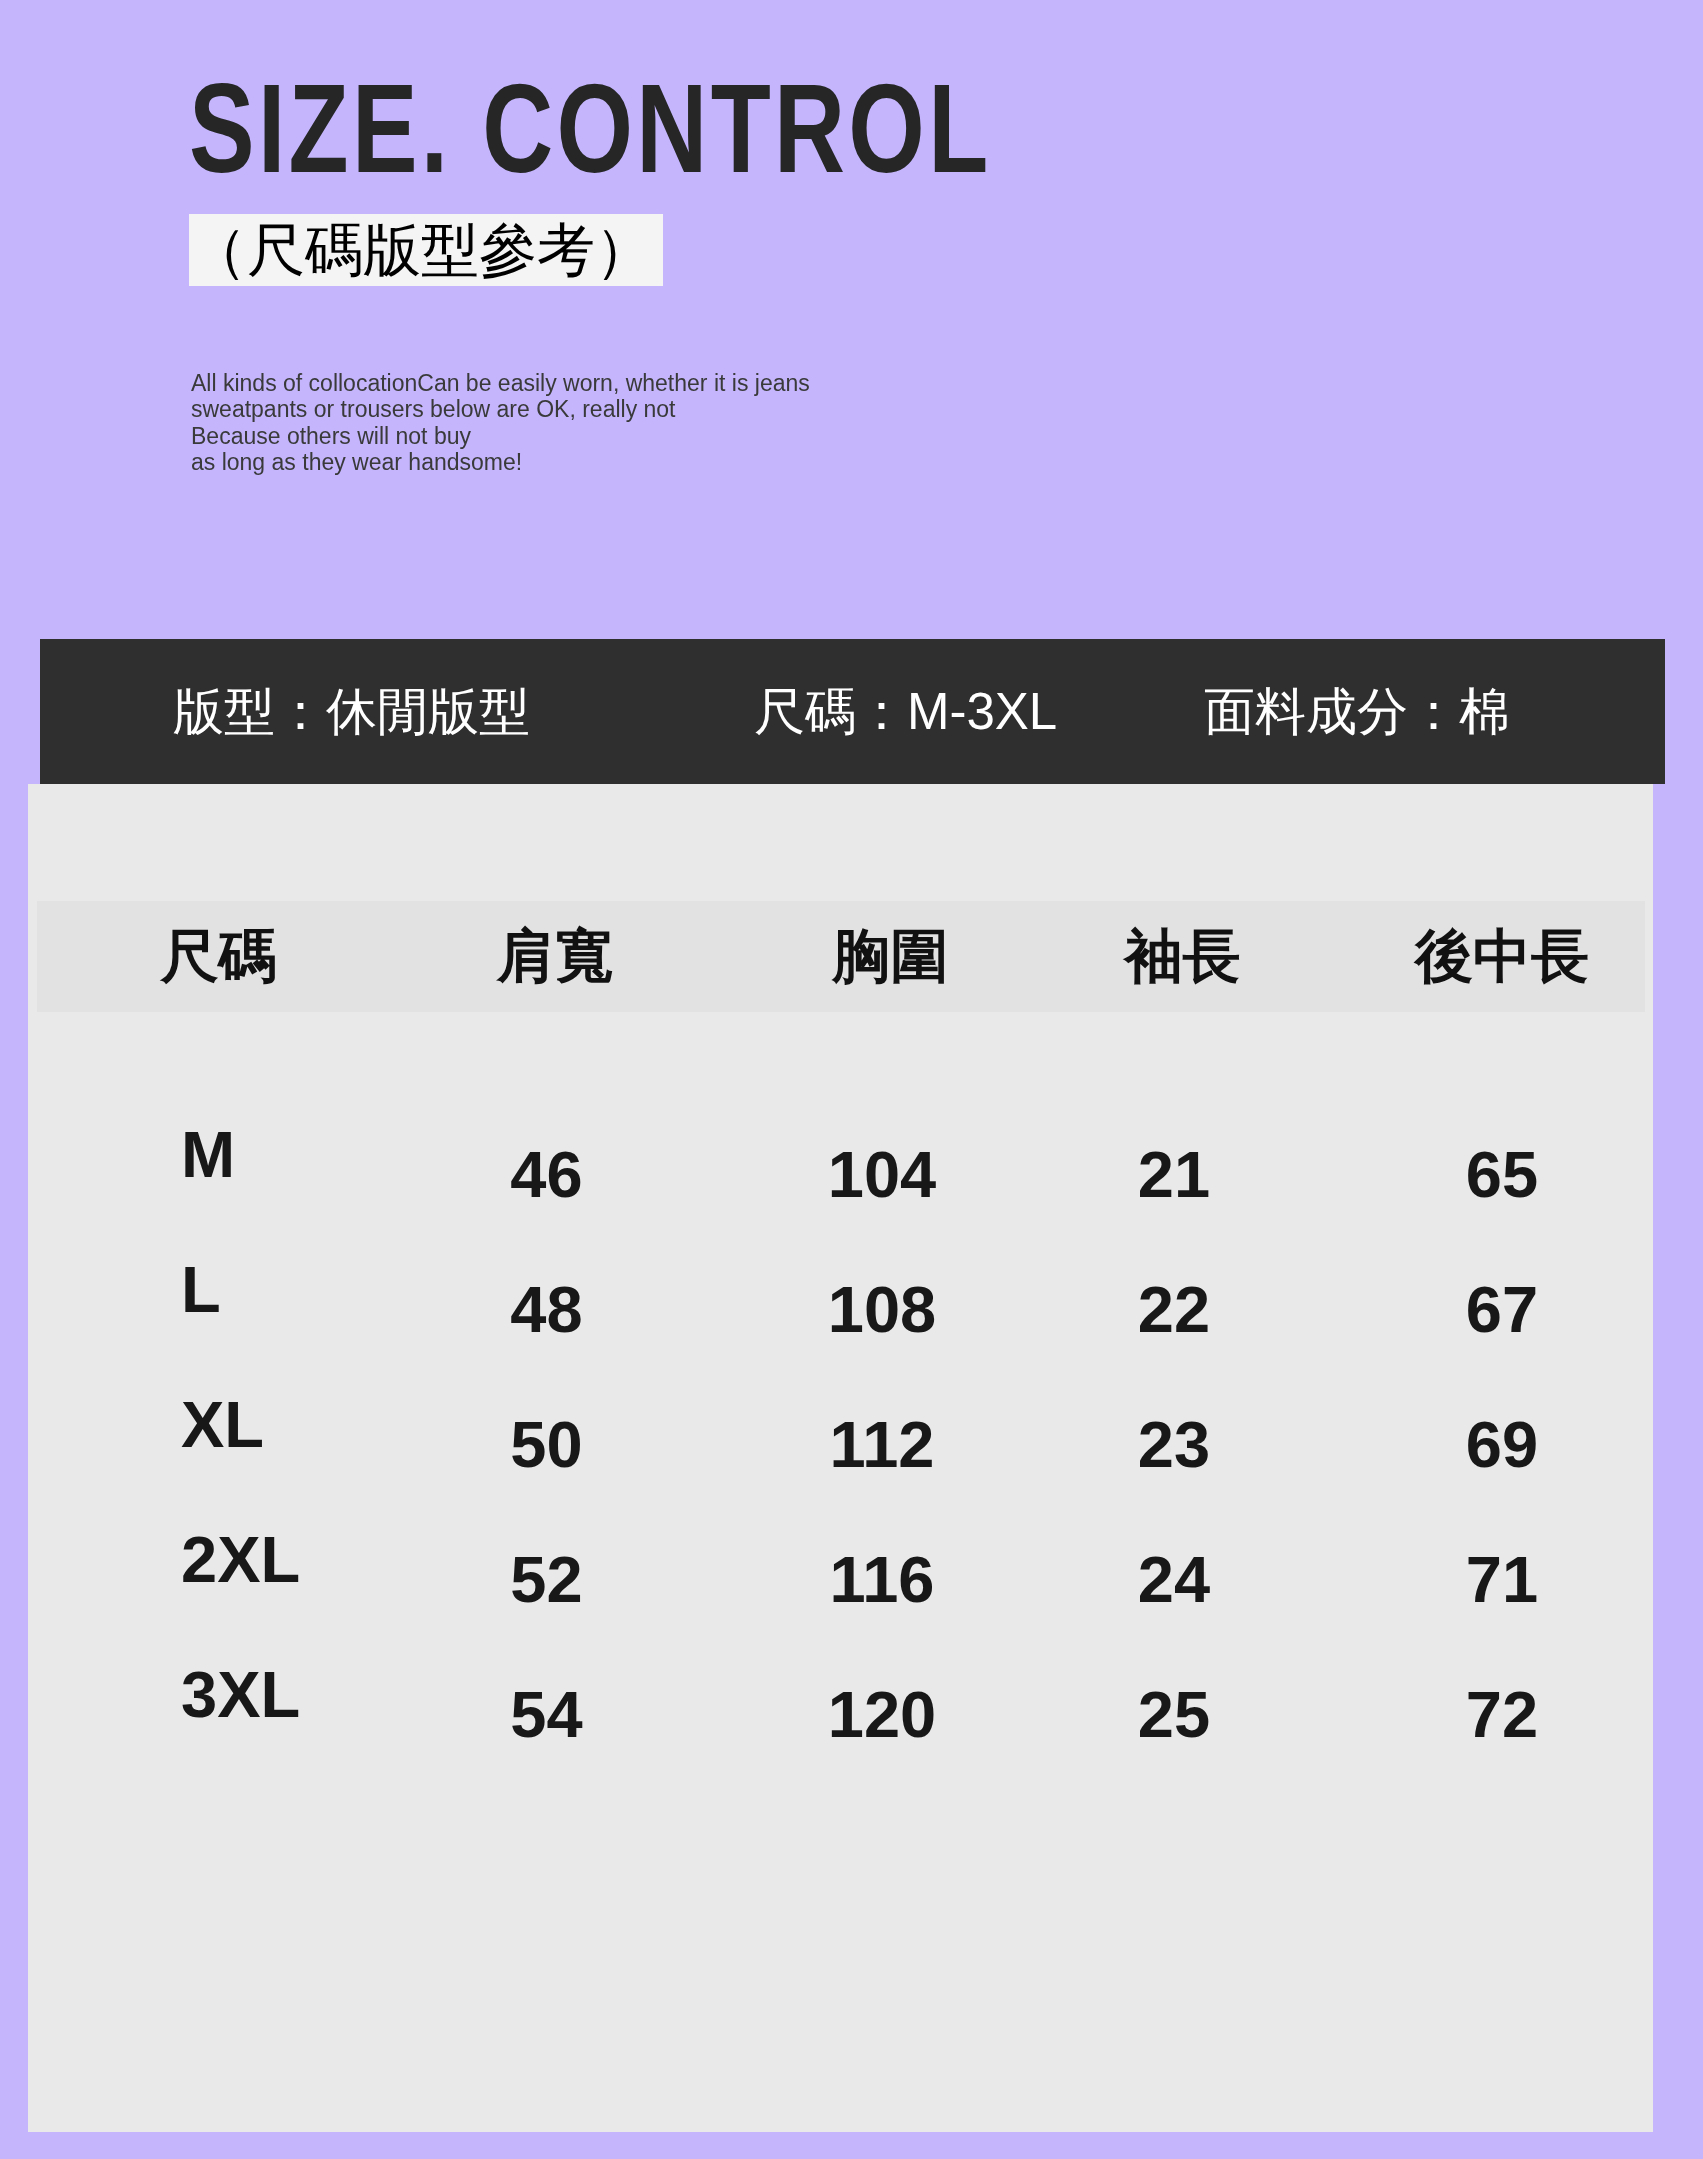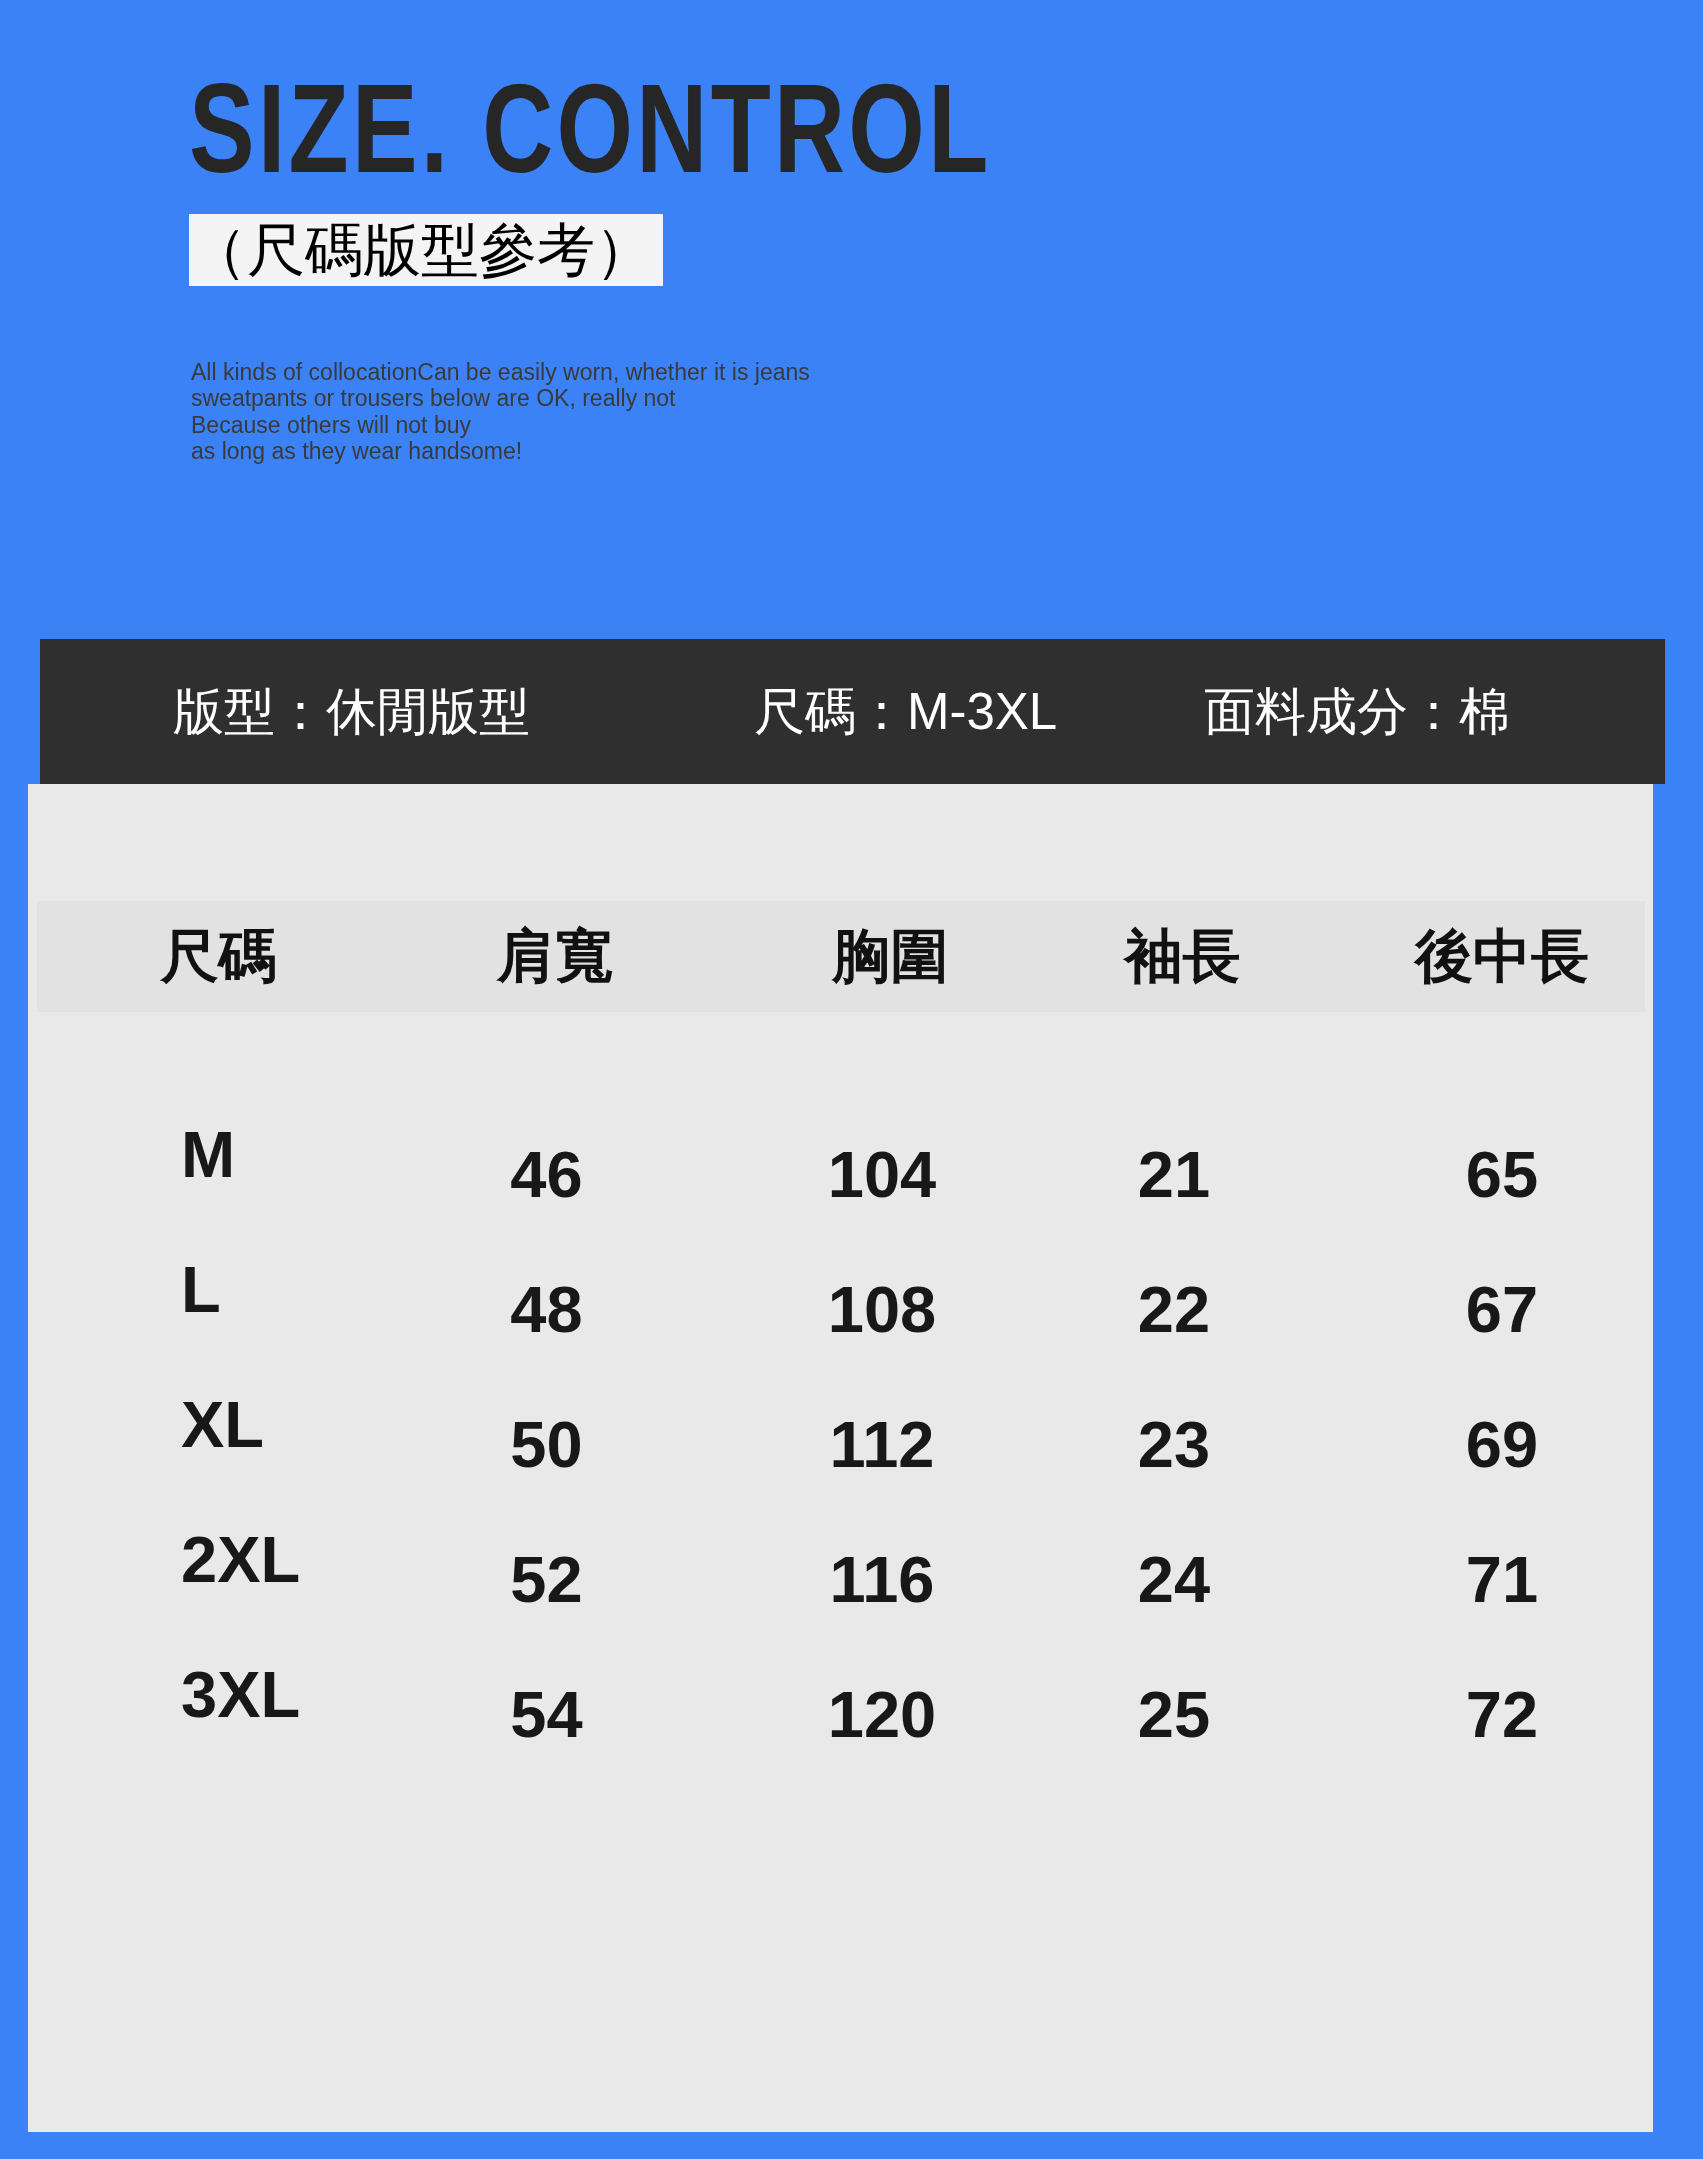--- a/index.html
+++ b/index.html
@@ -1,19 +1,19 @@
 <!DOCTYPE html>
 <html style="font-size:13.6px"><head>
 <meta charset="utf-8">
 <style>
   html,body { margin:0; padding:0; background:#ffffff; }
   .canvas {
     position:relative;
     width:1704px; height:2159px;
-    background:#3b82f6;
+    background:#c4b5fd;
     overflow:hidden;
     font-family:"Liberation Sans","DejaVu Sans",sans-serif;
     color:#1a1a1a;
   }
   .abs { position:absolute; }
 
   
   .title {
     left:189px; top:66px;
     font-size:126px; line-height:126px; font-weight:700;
@@ -24,21 +24,21 @@
   .subtitle-band {
     left:189px; top:214px; width:474px; height:72px;
     background:#f4f4f4;
     display:flex; align-items:center;
   }
   .subtitle {
     font-size:58px; line-height:1; font-weight:500;
     color:#000000; white-space:nowrap;
   }
   .desc {
-    left:191px; top:359px;
+    left:191px; top:370px;
     font-size:23px; line-height:26.4px;
     color:#3a3a3a;
   }
 
   
   .info-bar {
     left:40px; top:639px; width:1625px; height:145px;
     background:#2f2f2f;
   }
   .info-item {

